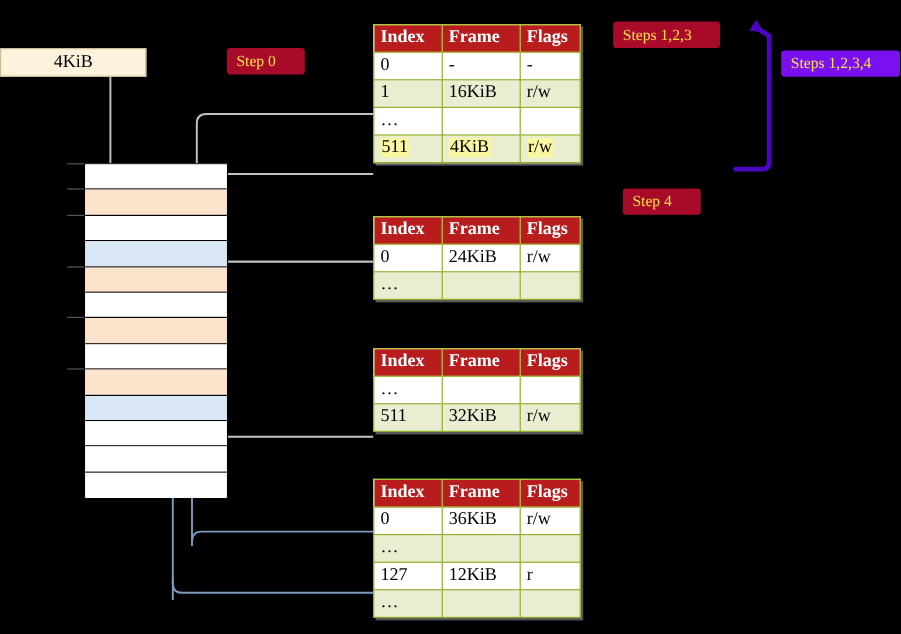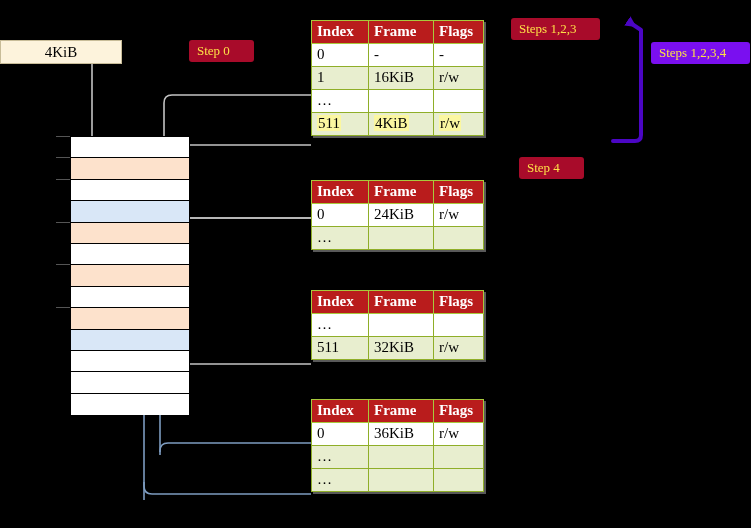--- a/index.html
+++ b/index.html
@@ -237,20 +237,25 @@
           <tr class="plain">
             <td class="col-i">0</td>
             <td class="col-f">36KiB</td>
             <td class="col-g">r/w</td>
           </tr>
           <tr class="alt">
             <td class="col-i">…</td>
             <td class="col-f"></td>
             <td class="col-g"></td>
           </tr>
+          <tr class="plain">
+            <td class="col-i">127</td>
+            <td class="col-f">12KiB</td>
+            <td class="col-g">r</td>
+          </tr>
           <tr class="alt">
             <td class="col-i">…</td>
             <td class="col-f"></td>
             <td class="col-g"></td>
           </tr>
         </tbody>
       </table>
     </div>
 
   <div id="badges-host">

